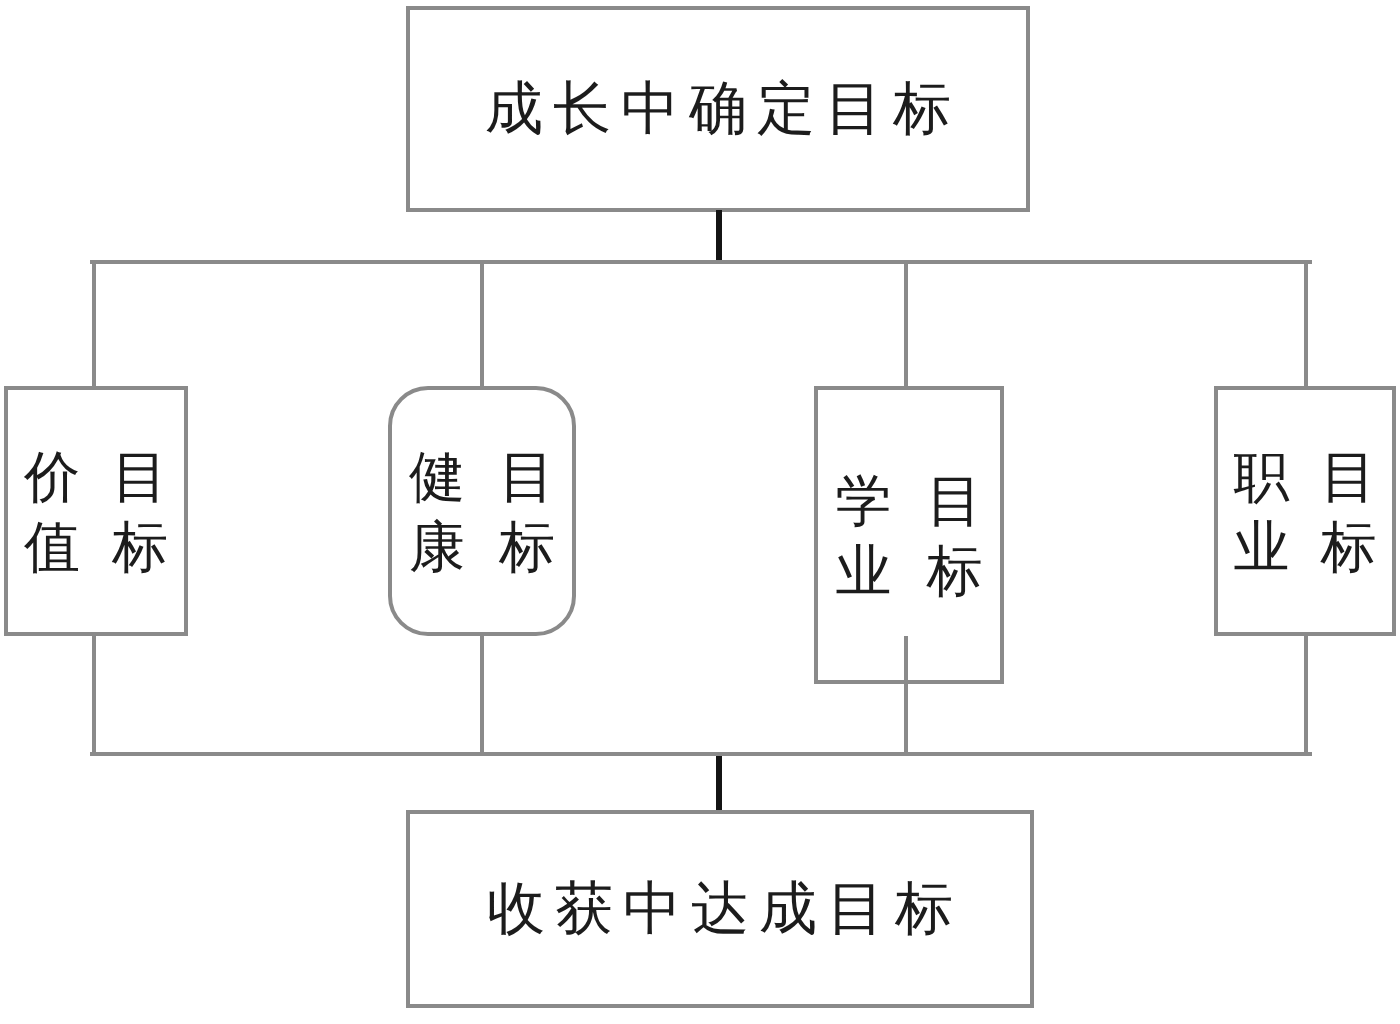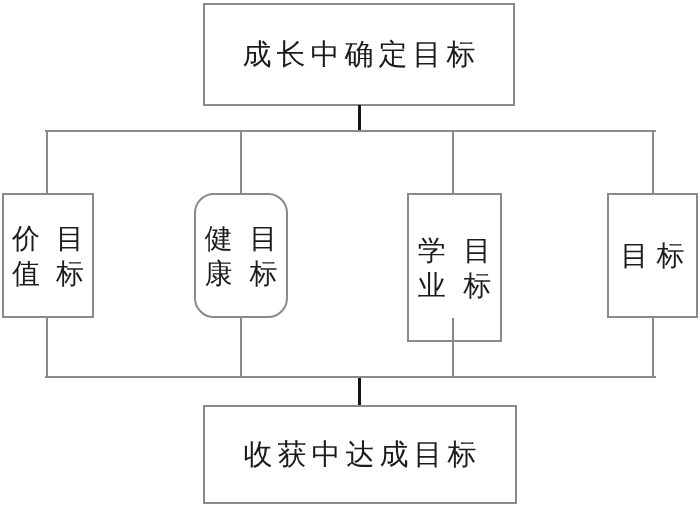--- a/index.html
+++ b/index.html
@@ -67,20 +67,21 @@
   </div>
   <div class="box tall" style="left:194px; top:193px; width:94px; height:125px;border-radius:20px;">
     <span class="lbl">健康</span>
     <span class="lbl">目标</span>
   </div>
   <div class="box tall" style="left:407px; top:193px; width:95px; height:149px;">
     <span class="lbl">学业</span>
     <span class="lbl">目标</span>
   </div>
   <div class="box tall" style="left:607px; top:193px; width:91px; height:125px;">
+    <span class="lbl">职业</span>
     <span class="lbl">目标</span>
   </div>
 
   <div class="conn" style="left:46px; top:318px; width:2px; height:60px;"></div>
   <div class="conn" style="left:240px; top:318px; width:2px; height:60px;"></div>
   <div class="conn" style="left:452px; top:318px; width:2px; height:60px;"></div>
   <div class="conn" style="left:652px; top:318px; width:2px; height:60px;"></div>
 
   <div class="conn" style="left:45px; top:376px; width:611px; height:2px;"></div>
 

